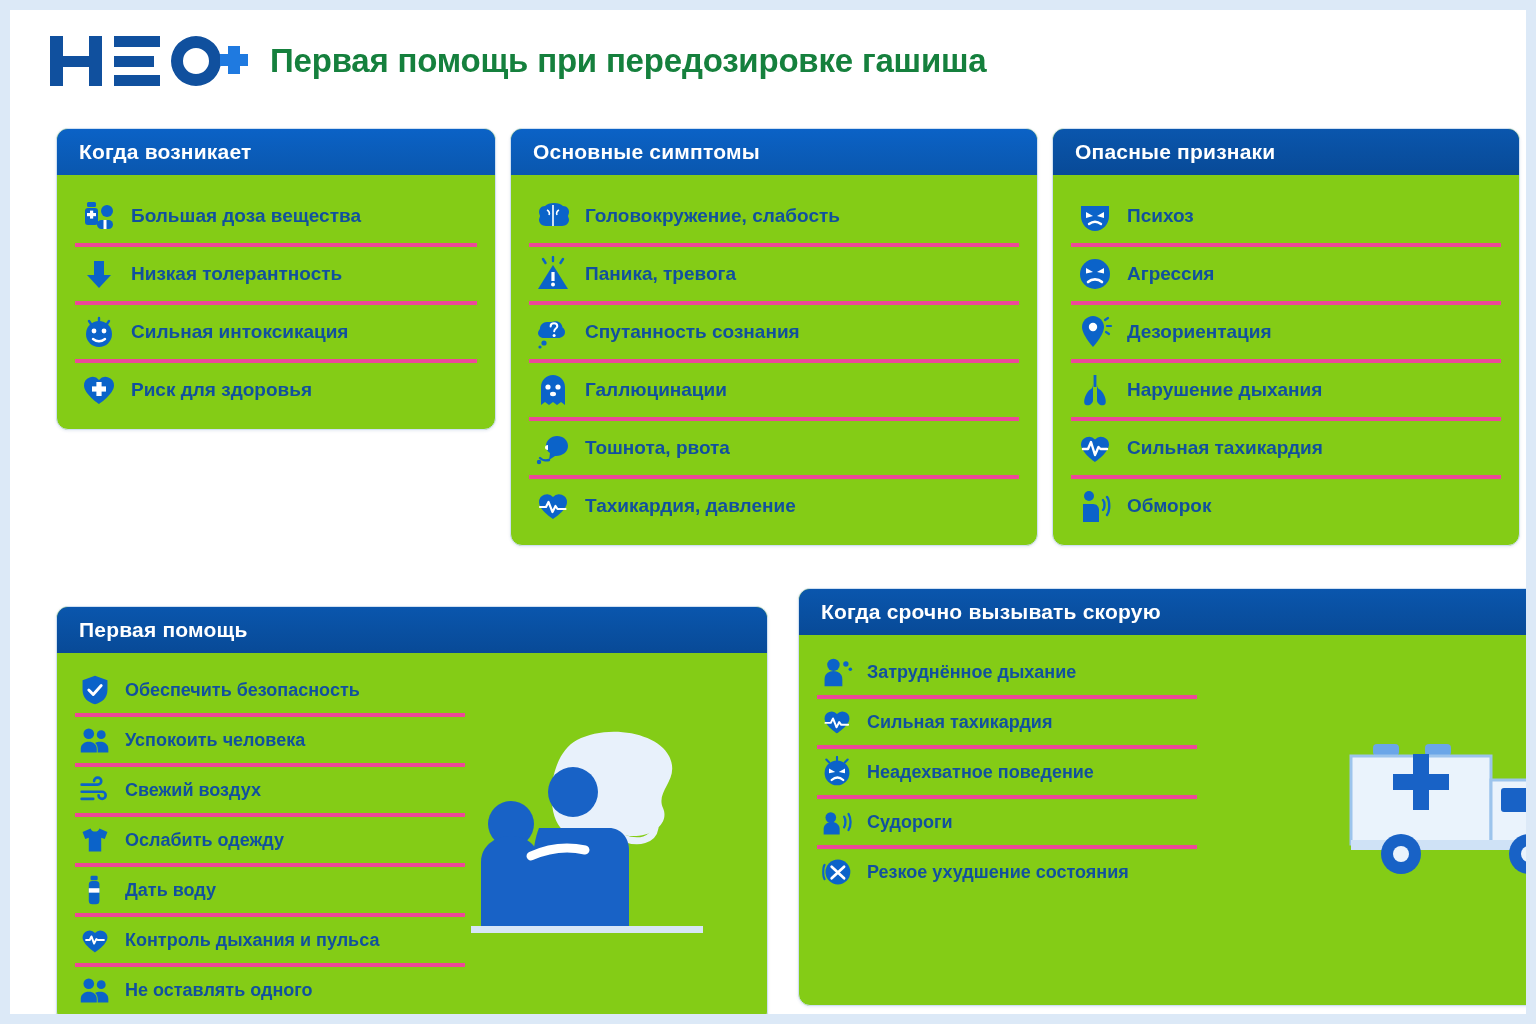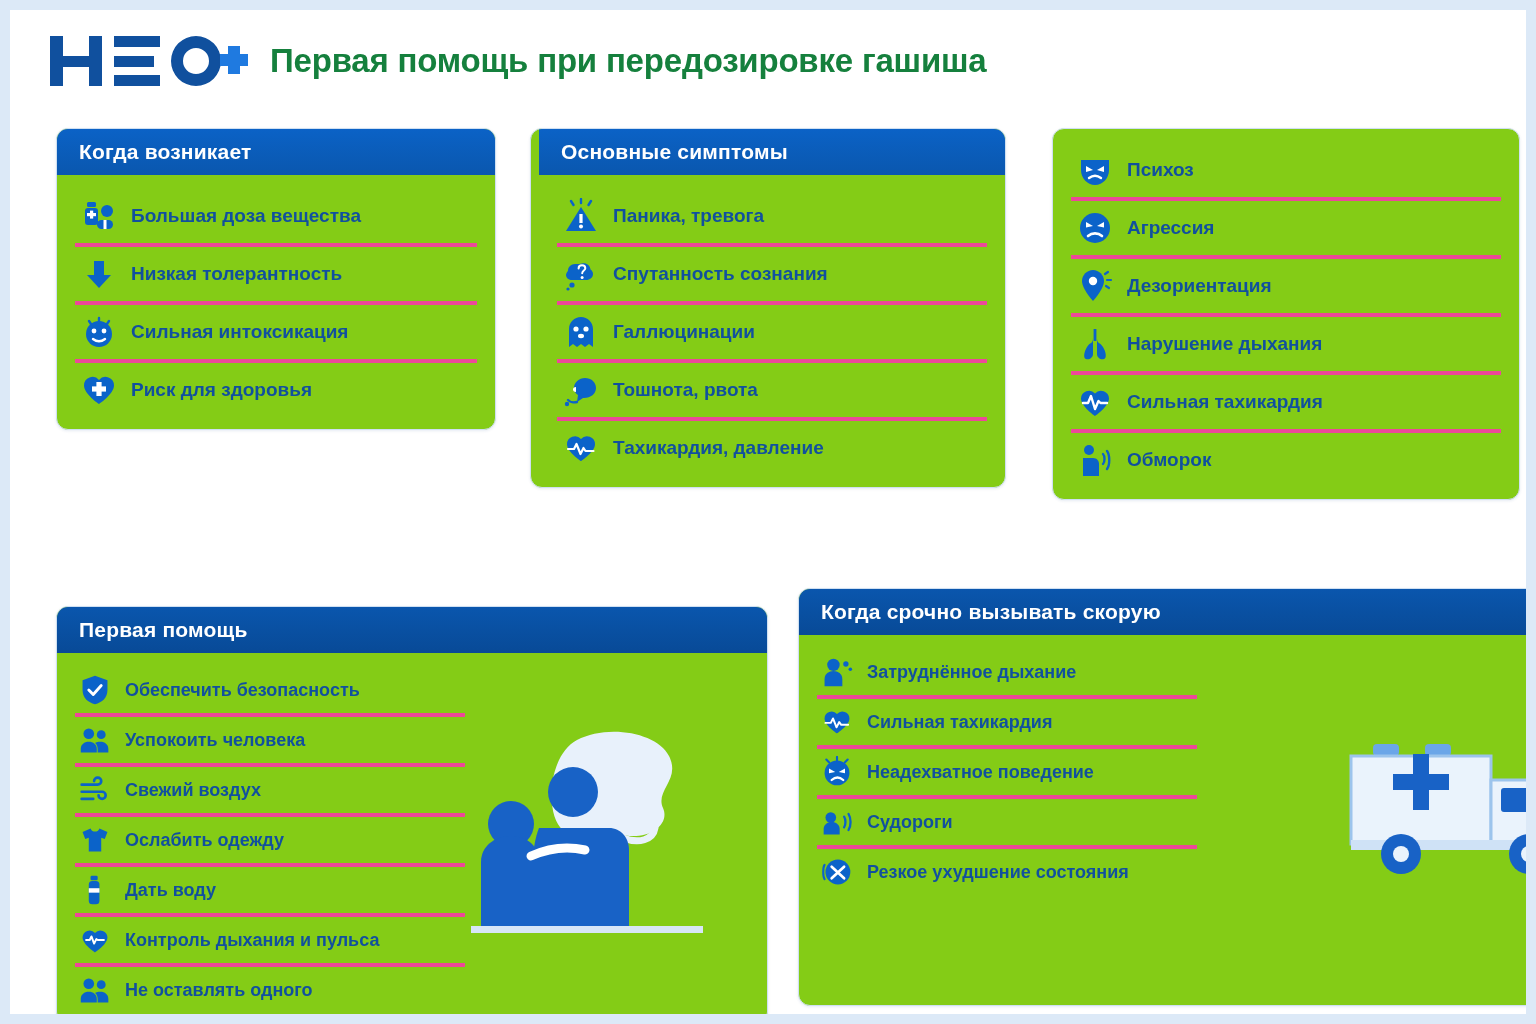--- a/index.html
+++ b/index.html
@@ -77,21 +77,21 @@
   .ico svg { display: block; }
   .lbl {
     font-size: 19px;
     font-weight: bold;
     color: #11509e;
     line-height: 1.15;
   }
 
   
   #card-when      { left: 36px;   top: 108px;  width: 440px; }
-  #card-symptoms  { left: 510px;  top: 108px;  width: 476px; padding-left: 8px; }
+  #card-symptoms  { left: 490px;  top: 108px;  width: 528px; }
   #card-danger    { left: 1032px; top: 108px;  width: 468px; }
   #card-firstaid  { left: 36px;   top: 586px;  width: 712px; height: 418px; }
   #card-emergency { left: 778px;  top: 568px;  width: 854px; height: 418px; }
 
   #card-firstaid .card-body,
   #card-emergency .card-body { position: relative; height: calc(100% - 48px); }
   #card-firstaid ul.items { width: 390px; }
   #card-emergency ul.items { width: 380px; }
 
   #card-firstaid ul.items li,
@@ -190,20 +190,29 @@
       </div>
     </div>
 
     <div class="card" id="card-symptoms">
       <div class="card-head">Основные симптомы</div>
       <div class="card-body">
         <ul class="items">
           <li>
             <span class="ico">
               <svg width="36" height="36" viewBox="0 0 36 36" fill="#0b63c9">
+                <path d="M10 8c-4 0-6 3-6 6 0 2 1 3 1 4s-1 2-1 4c0 3 3 6 7 6h16c4 0 7-3 7-6 0-2-1-3-1-4s1-2 1-4c0-3-2-6-6-6-2-2-5-3-9-3s-7 1-9 3z"></path>
+                <path d="M18 7v21M12 12c2 1 3 3 2 5M24 12c-2 1-3 3-2 5" stroke="#fff" stroke-width="1.6" fill="none"></path>
+              </svg>
+            </span>
+            <span class="lbl">Головокружение, слабость</span>
+          </li>
+          <li>
+            <span class="ico">
+              <svg width="36" height="36" viewBox="0 0 36 36" fill="#0b63c9">
                 <path d="M18 9L33 33H3z"></path>
                 <rect x="16.4" y="16" width="3.2" height="9" fill="#fff"></rect>
                 <circle cx="18" cy="28.5" r="2" fill="#fff"></circle>
                 <path d="M8 3l2.5 4M18 1v4M28 3l-2.5 4" stroke="#0b63c9" stroke-width="2.4" stroke-linecap="round"></path>
               </svg>
             </span>
             <span class="lbl">Паника, тревога</span>
           </li>
           <li>
             <span class="ico">
@@ -246,20 +255,21 @@
                 <path d="M5 19h6l2.5-5 4 10 3-6 2 3h8" stroke="#fff" stroke-width="2.2" fill="none" stroke-linejoin="round" stroke-linecap="round"></path>
               </svg>
             </span>
             <span class="lbl">Тахикардия, давление</span>
           </li>
         </ul>
       </div>
     </div>
 
     <div class="card dark" id="card-danger">
+      <div class="card-head">Опасные признаки</div>
       <div class="card-body">
         <ul class="items">
           <li>
             <span class="ico">
               <svg width="36" height="36" viewBox="0 0 36 36" fill="#0b63c9">
                 <path d="M4 8h28v10c0 8-6 15-14 15S4 26 4 18V8z"></path>
                 <path d="M9 14l7 4-7 2zM27 14l-7 4 7 2z" fill="#fff"></path>
                 <path d="M12 26c4-3 8-3 12 0" stroke="#fff" stroke-width="2.4" fill="none" stroke-linecap="round"></path>
               </svg>
             </span>

